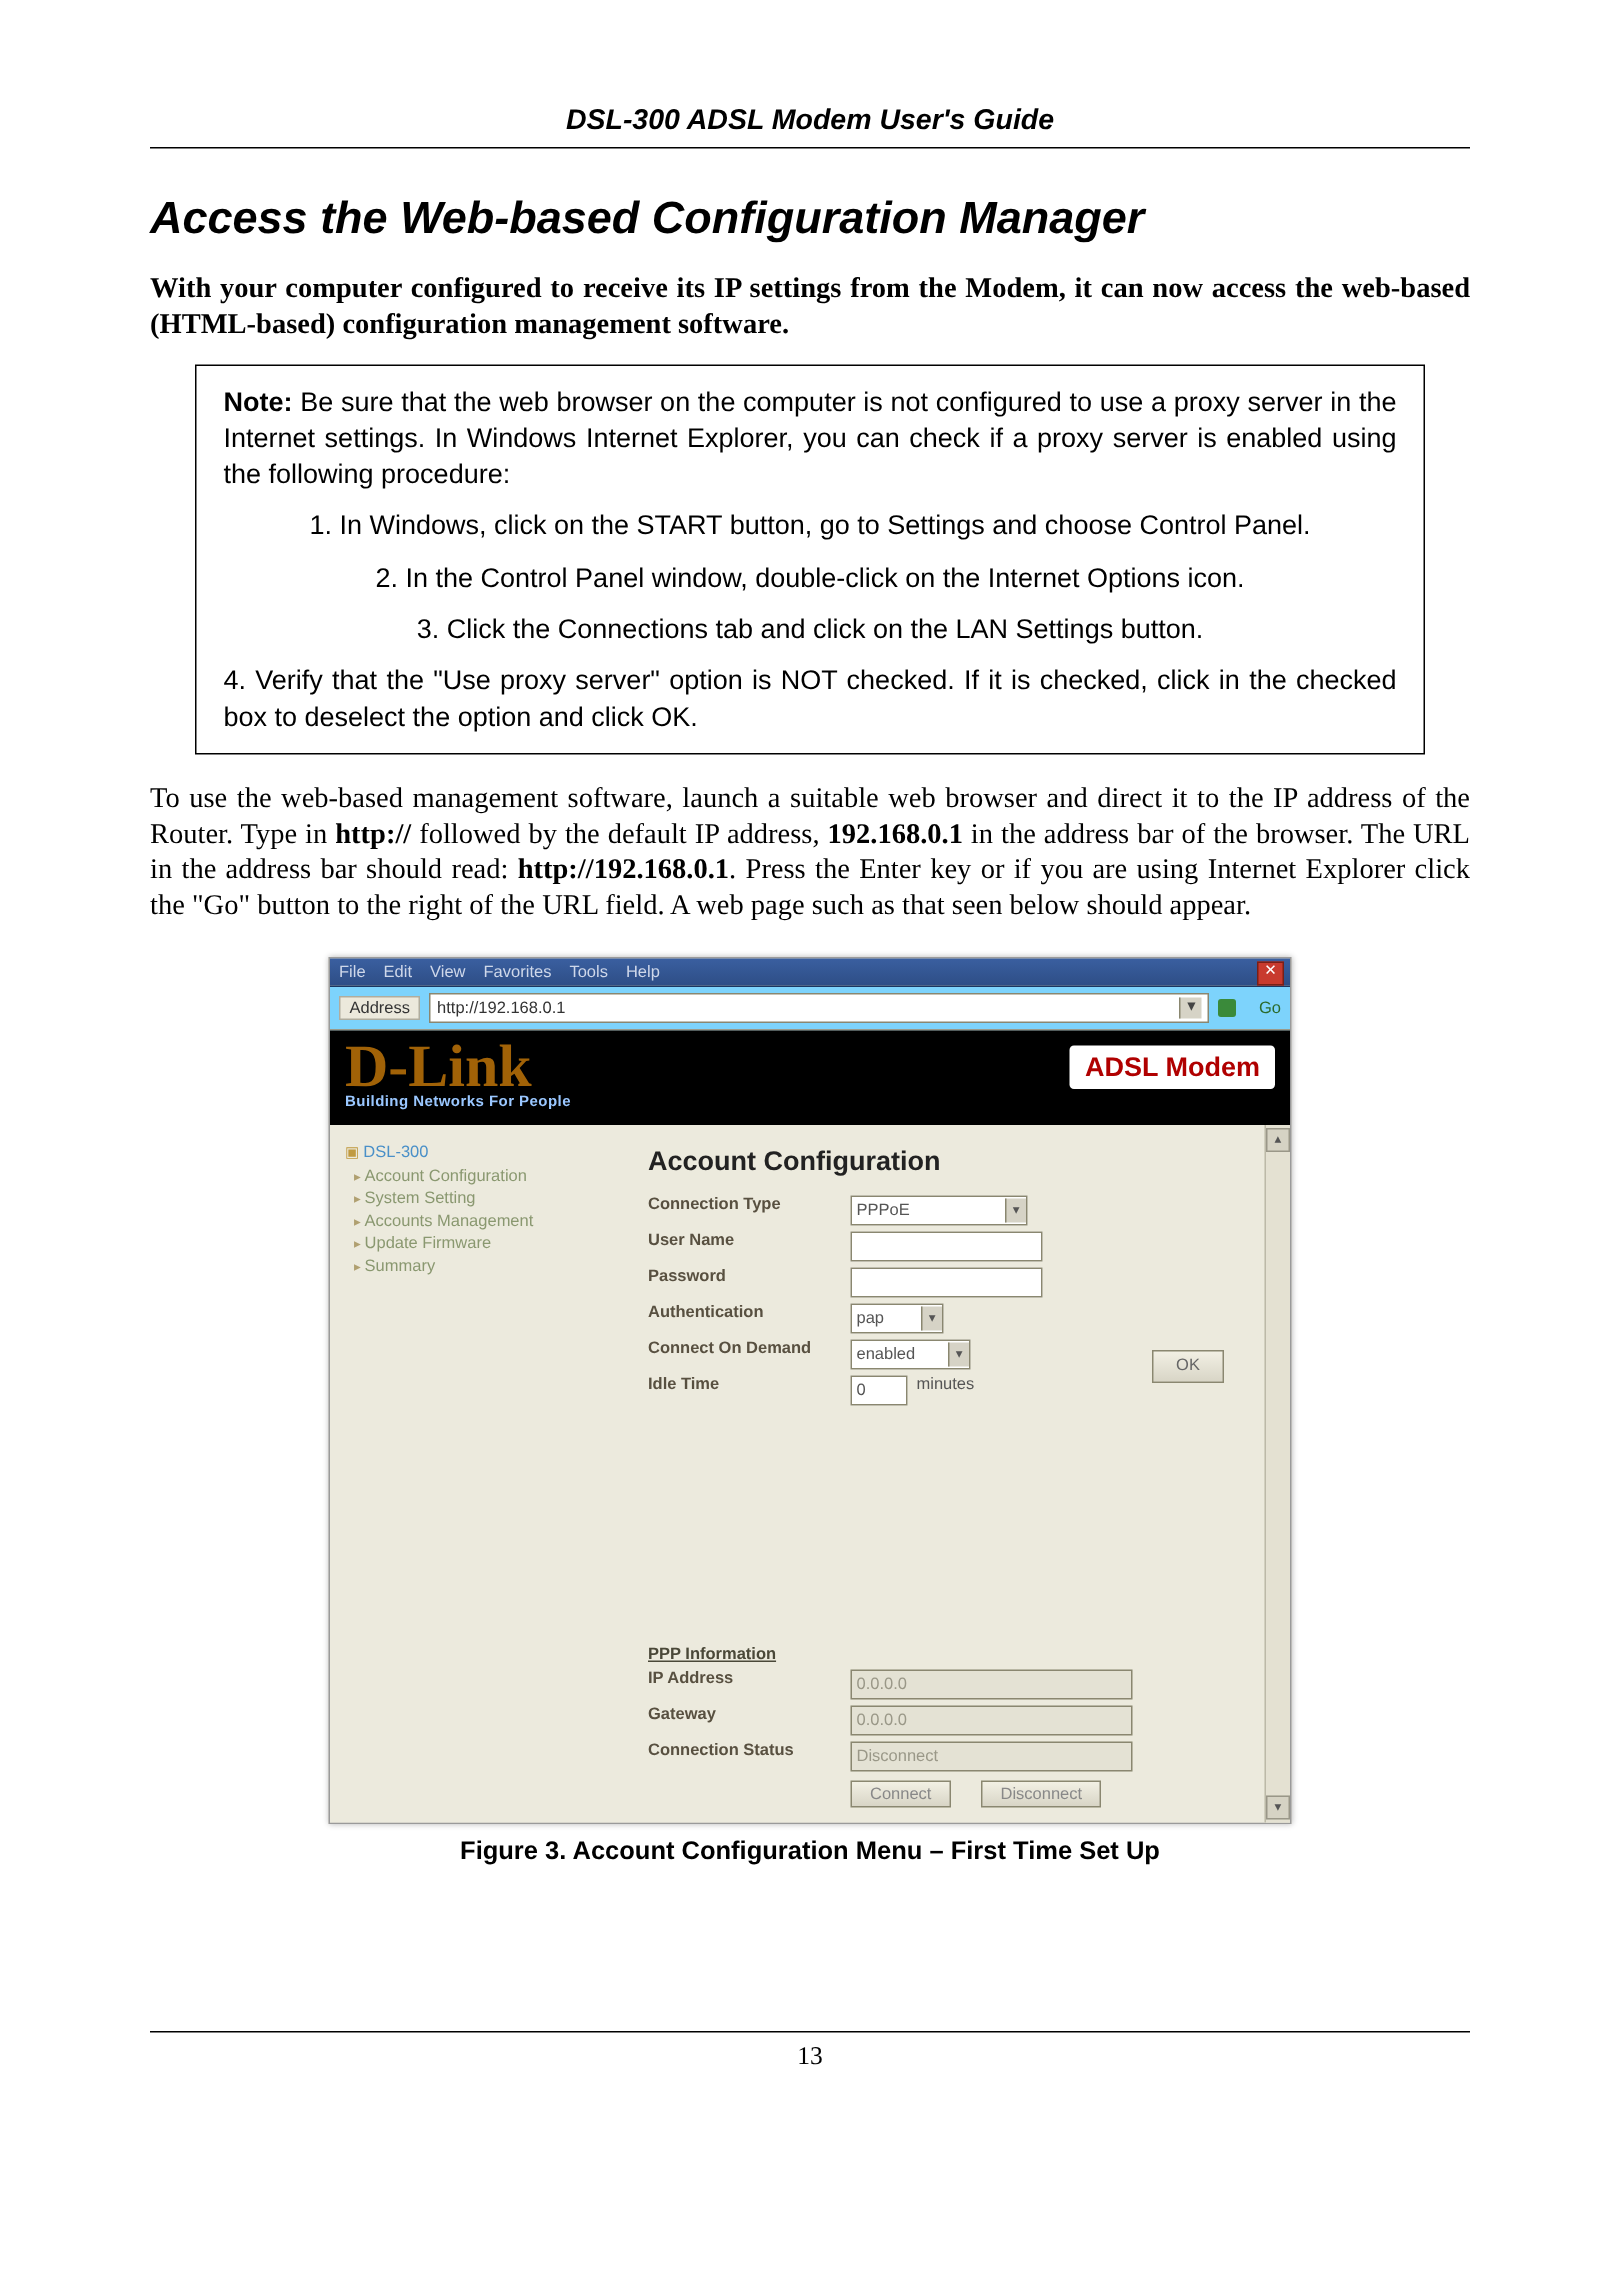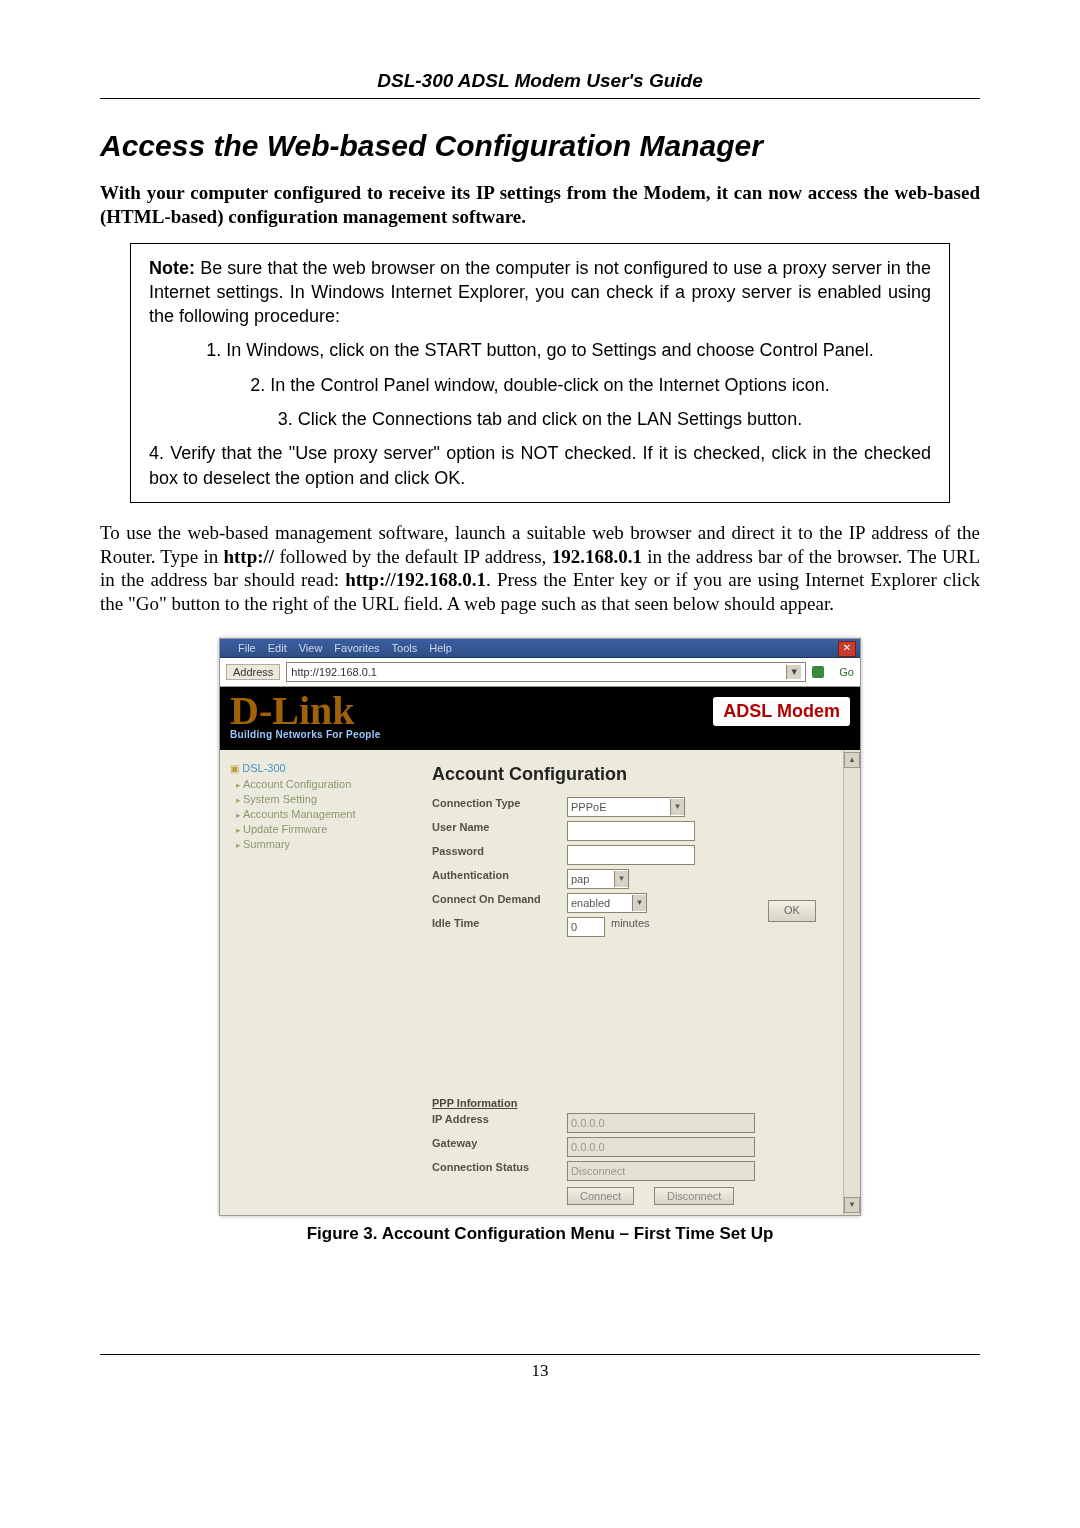--- a/index.html
+++ b/index.html
@@ -70,41 +70,41 @@
     margin: 0 auto 8px auto;
     border: 1px solid #9a9a9a;
     box-shadow: 0 0 4px rgba(0,0,0,0.3);
     font-family: Tahoma, Arial, sans-serif;
     font-size: 11px;
     background: #e8e4d8;
   }
   .browser-bar {
     background: linear-gradient(#3a5fa0, #2e4e86);
     color: #cfd8ea;
-    padding: 3px 18px;
+    padding: 3px 6px;
     font-size: 11px;
     display: flex;
     gap: 12px;
     align-items: center;
     border-bottom: 1px solid #1b3660;
     position: relative;
   }
   .browser-bar .close-ie {
     position: absolute;
     right: 4px; top: 2px;
     width: 16px; height: 14px;
     background: #c83a2e;
     border: 1px solid #7a1f16;
     color: #fff;
     font-size: 10px;
     line-height: 12px;
     text-align: center;
   }
   .address-bar {
-    background: #ffffff;
+    background: #7dd3fc;
     padding: 4px 6px;
     display: flex;
     align-items: center;
     gap: 6px;
     border-bottom: 1px solid #9a9a8a;
     font-size: 11px;
     color: #333;
   }
   .addr-label {
     background: #ece9dc;

